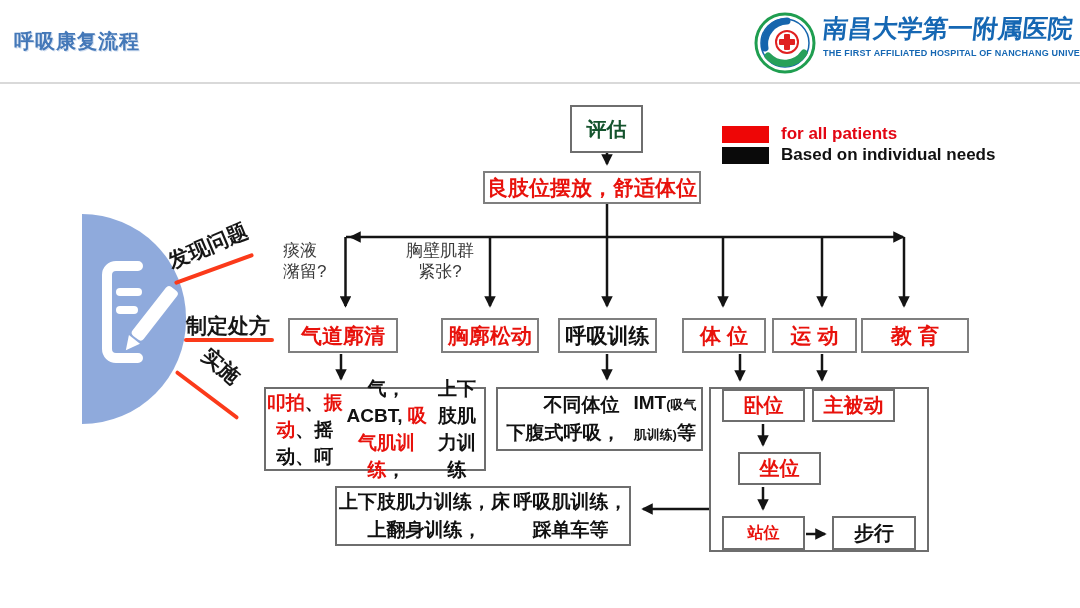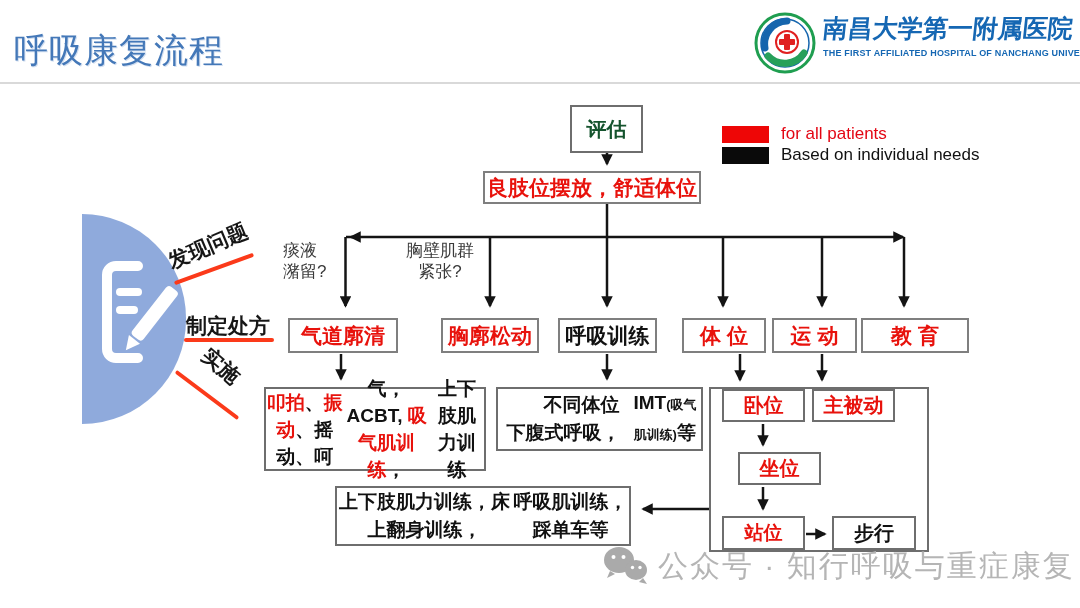--- a/index.html
+++ b/index.html
@@ -1,35 +1,35 @@
 <!DOCTYPE html>
 <html><head>
 <meta charset="utf-8">
 <style>
   html,body{margin:0;padding:0;background:#fff;}
   #slide{position:relative;width:1080px;height:608px;background:#ffffff;overflow:hidden;
          font-family:"Liberation Sans","DejaVu Sans",sans-serif;}
   .abs{position:absolute;}
   
-  #page-title{position:absolute;left:14px;top:28px;font-size:34px;font-weight:normal;
+  #page-title{position:absolute;left:14px;top:28px;font-size:20px;font-weight:bold;
     color:#4478b8;letter-spacing:1px;text-shadow:1px 1px 0 #d3dff0;text-align:right;}
   #header-divider{position:absolute;left:0;top:82px;width:1080px;height:2px;background:#d9d9d9;}
   #logo-wrap{position:absolute;left:754px;top:12px;display:flex;align-items:flex-start;}
   #logo-texts{margin-left:7px;}
   #hospital-cn{font-size:25px;font-weight:bold;color:#1567b3;letter-spacing:0px;
     font-family:"Liberation Serif","DejaVu Serif",serif;white-space:nowrap;transform:skewX(-6deg);}
   #hospital-en{font-size:9px;font-weight:bold;color:#1567b3;margin-top:3px;white-space:nowrap;letter-spacing:0.2px;}
   
   .fbox{position:absolute;background:#fff;border:2px solid #6e6e6e;display:flex;
     align-items:center;justify-content:center;font-weight:bold;text-align:center;box-sizing:border-box;}
   .multiline{flex-direction:row;}
   
   .legend-row{position:absolute;display:flex;align-items:center;height:18px;}
   .legend-swatch{width:47px;height:17px;margin-right:12px;}
-  .legend-label{font-size:17px;font-weight:normal;white-space:nowrap;}
+  .legend-label{font-size:17px;font-weight:bold;white-space:nowrap;}
   
   .qlabel{position:absolute;font-size:17px;color:#3a3a3a;line-height:21px;}
   
   #semicircle{position:absolute;left:82px;top:214px;width:104px;height:210px;background:#8faadc;
     border-radius:0 105px 105px 0;}
   .step-label{position:absolute;font-size:21px;font-weight:bold;color:#161616;white-space:nowrap;}
   .redline{position:absolute;height:4px;background:#fb3a1a;border-radius:2px;}
   
   #watermark{position:absolute;left:602px;top:545px;display:flex;align-items:center;}
   #watermark-text{font-size:30px;color:#b5b5b5;letter-spacing:2px;margin-left:8px;white-space:nowrap;}
@@ -147,21 +147,21 @@
   <div class="fbox" style="left:709px;top:387px;width:220px;height:165px;background:transparent;"></div>
   <div class="fbox" style="left:722px;top:389px;width:83px;height:33px;font-size:20px;">
       <span style="color: rgb(232, 18, 12);">卧位</span>
     </div>
   <div class="fbox" style="left:812px;top:389px;width:83px;height:33px;font-size:20px;">
       <span style="color: rgb(232, 18, 12);">主被动</span>
     </div>
   <div class="fbox" style="left:722px;top:452px;width:83px;height:33px;font-size:20px;margin-left:16px;">
       <span style="color: rgb(232, 18, 12);">坐位</span>
     </div>
-  <div class="fbox" style="left:722px;top:516px;width:83px;height:34px;font-size:19px;">
+  <div class="fbox" style="left:722px;top:516px;width:83px;height:34px;font-size:16px;">
       <span style="color: rgb(232, 18, 12);">站位</span>
     </div>
   <div class="fbox" style="left:832px;top:516px;width:84px;height:34px;font-size:20px;">
       <span style="color: rgb(17, 17, 17);">步行</span>
     </div>
 
   <div class="fbox multiline" style="left:335px;top:486px;width:296px;height:60px;font-size:19px;line-height:28px;color:#111;">
     <div>上下肢肌力训练，床上翻身训练，</div>
     <div>呼吸肌训练，踩单车等</div>
   </div>
@@ -178,29 +178,14 @@
       </g>
     </svg>
   </span>
   <div class="step-label" style="left:166px;top:232px;transform:rotate(-23deg);">发现问题</div>
   <div class="redline" style="left:172px;top:267px;width:84px;transform:rotate(-20deg);"></div>
   <div class="step-label" style="left:186px;top:312px;">制定处方</div>
   <div class="redline" style="left:184px;top:338px;width:90px;"></div>
   <div class="step-label" style="left:200px;top:352px;transform:rotate(41deg);">实施</div>
   <div class="redline" style="left:168px;top:393px;width:78px;transform:rotate(37deg);"></div>
 
-  <div id="watermark">
-    <span>
-      <svg width="48" height="42" viewBox="0 0 48 42">
-        <ellipse cx="17" cy="15" rx="15" ry="13" fill="#aaaaaa"></ellipse>
-        <path d="M8,26 l-3,7 8,-4 z" fill="#aaaaaa"></path>
-        <circle cx="11.5" cy="12" r="2" fill="#ffffff"></circle>
-        <circle cx="21.5" cy="12" r="2" fill="#ffffff"></circle>
-        <ellipse cx="34" cy="25" rx="11" ry="10" fill="#aaaaaa"></ellipse>
-        <path d="M41,33 l4,6 -8,-2 z" fill="#aaaaaa"></path>
-        <circle cx="30.5" cy="22.5" r="1.7" fill="#ffffff"></circle>
-        <circle cx="38" cy="22.5" r="1.7" fill="#ffffff"></circle>
-      </svg>
-    </span>
-    <span id="watermark-text">公众号 · 知行呼吸与重症康复</span>
-  </div>
 
 </div>
 
 </body></html>

